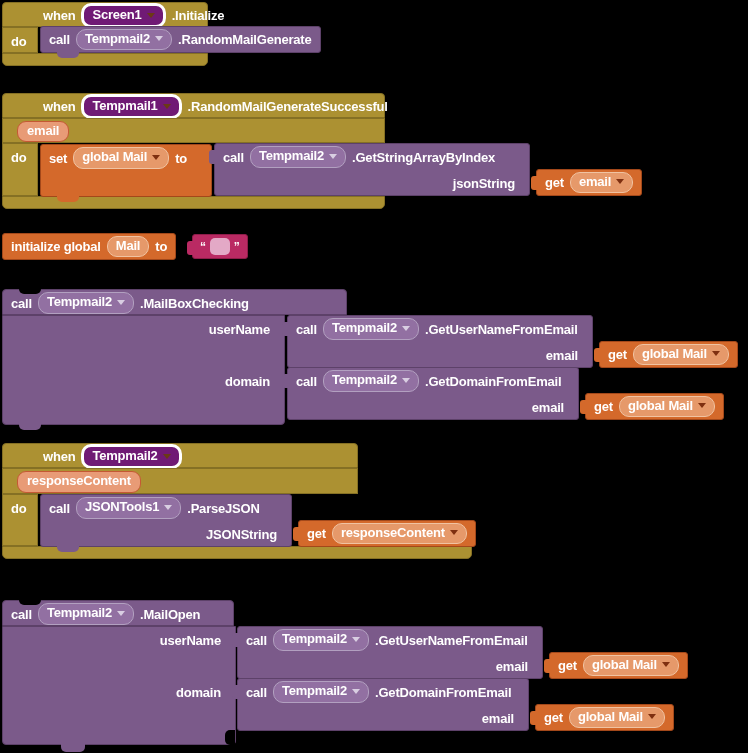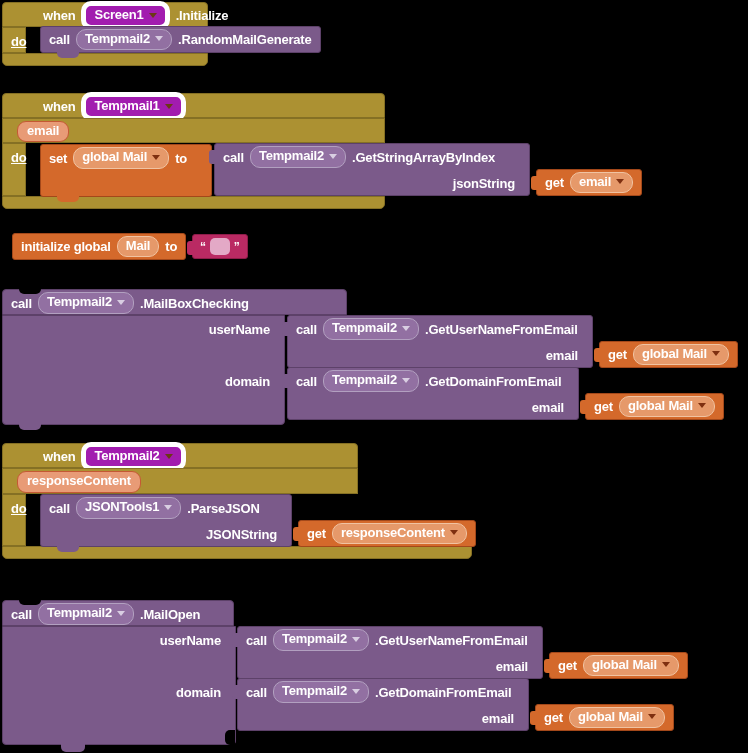--- a/index.html
+++ b/index.html
@@ -10,31 +10,31 @@
   .purple{background:#7B5A8A;border:1px solid #5D4169;}
   .orange{background:#D4692B;border:1px solid #A3481A;}
   .pink{background:#BA2A63;border:1px solid #8E1C49;}
   .row{display:flex;align-items:center;gap:6px;padding:0 8px;height:26px;
     white-space:nowrap;font-weight:bold;font-size:13px;letter-spacing:-0.2px;color:#fff;}
   .row.right{justify-content:flex-end;padding-right:14px;}
   .row.h25{height:25px;padding-left:40px;}
   .auto{display:inline-flex;}
   .fld{display:inline-flex;align-items:center;gap:5px;border-radius:10px;
     padding:2px 8px 3px;font-size:13px;font-weight:bold;color:#fff;line-height:1.1;}
-  .f-gold{background:#a21caf;border:5px solid #ffffff;}
+  .f-gold{background:#701a75;border:3px solid #ffffff;}
   .f-purple{background:#9270A2;border:1px solid #B2A0C0;}
   .f-orange{background:#E6996A;border:1px solid #F0C3A2;}
   .caret{width:0;height:0;border-left:4px solid transparent;border-right:4px solid transparent;
     border-top:5px solid #000;display:inline-block;}
   .f-gold .caret{border-top-color:#6B3A16;}
   .f-purple .caret{border-top-color:#D9CEE2;}
   .f-orange .caret{border-top-color:#7E2F10;}
   .badge{display:inline-flex;background:#E89B76;border:1px solid #C45934;border-radius:9px;
     padding:2px 9px 3px;color:#fff;font-weight:bold;font-size:13px;line-height:1.1;}
-  .spine{position:absolute;width:24px;box-sizing:border-box;text-decoration:underline;}
+  .spine{position:absolute;width:36px;box-sizing:border-box;}
   .bar{position:absolute;height:13px;border-radius:0 0 5px 5px;box-sizing:border-box;}
   .plug{position:absolute;left:-6px;top:6px;width:7px;height:14px;border-radius:3px 0 0 3px;}
   .plug.p-purple{background:#7B5A8A;}
   .plug.p-orange{background:#D4692B;}
   .plug.p-pink{background:#BA2A63;}
   .tab{position:absolute;width:22px;height:6px;border-radius:0 0 5px 5px;}
   .tab.t-purple{background:#7B5A8A;}
   .tab.t-orange{background:#D4692B;}
   .notch{position:absolute;width:22px;height:5px;background:#000;border-radius:0 0 5px 5px;}
   .socket{position:absolute;background:#000;border-radius:5px 0 0 5px;}
@@ -72,20 +72,21 @@
     <span class="tab t-purple" style="left:16px;bottom:-6px;"></span>
   </div>
 
   <div class="blk gold" style="left:2px;top:93px;width:383px;height:25px;border-radius:4px 4px 0 0;">
     <div class="row h25">
       <span>when</span>
       <span class="fld f-gold">
           <span>Tempmail1</span>
           <span class="caret"></span>
         </span>
+      <span>.RandomMailGenerateSuccessful</span>
     </div>
   </div>
   <div class="blk gold" style="left:2px;top:118px;width:383px;height:25px;border-radius:0;">
     <div class="row h25" style="padding-left:14px;">
       <span class="badge">email</span>
     </div>
   </div>
   <div class="spine gold blk" style="left:2px;top:143px;height:53px;border-radius:0;">
     <div class="row">do</div>
   </div>
@@ -117,21 +118,21 @@
     <span class="plug p-orange"></span>
     <div class="row" style="height:25px;">
       <span>get</span>
       <span class="fld f-orange">
           <span>email</span>
           <span class="caret"></span>
         </span>
     </div>
   </div>
 
-  <div class="blk orange auto" style="left:12px;top:233px;height:27px;">
+  <div class="blk orange auto" style="left:2px;top:233px;height:27px;">
     <div class="row" style="height:25px;">
       <span>initialize global</span>
       <span class="fld f-orange">Mail</span>
       <span>to</span>
     </div>
   </div>
   <div class="blk pink auto" style="left:192px;top:234px;height:25px;">
     <span class="plug p-pink"></span>
     <div class="row" style="height:23px;gap:4px;padding:0 7px;">
       <span class="qt">“</span>

